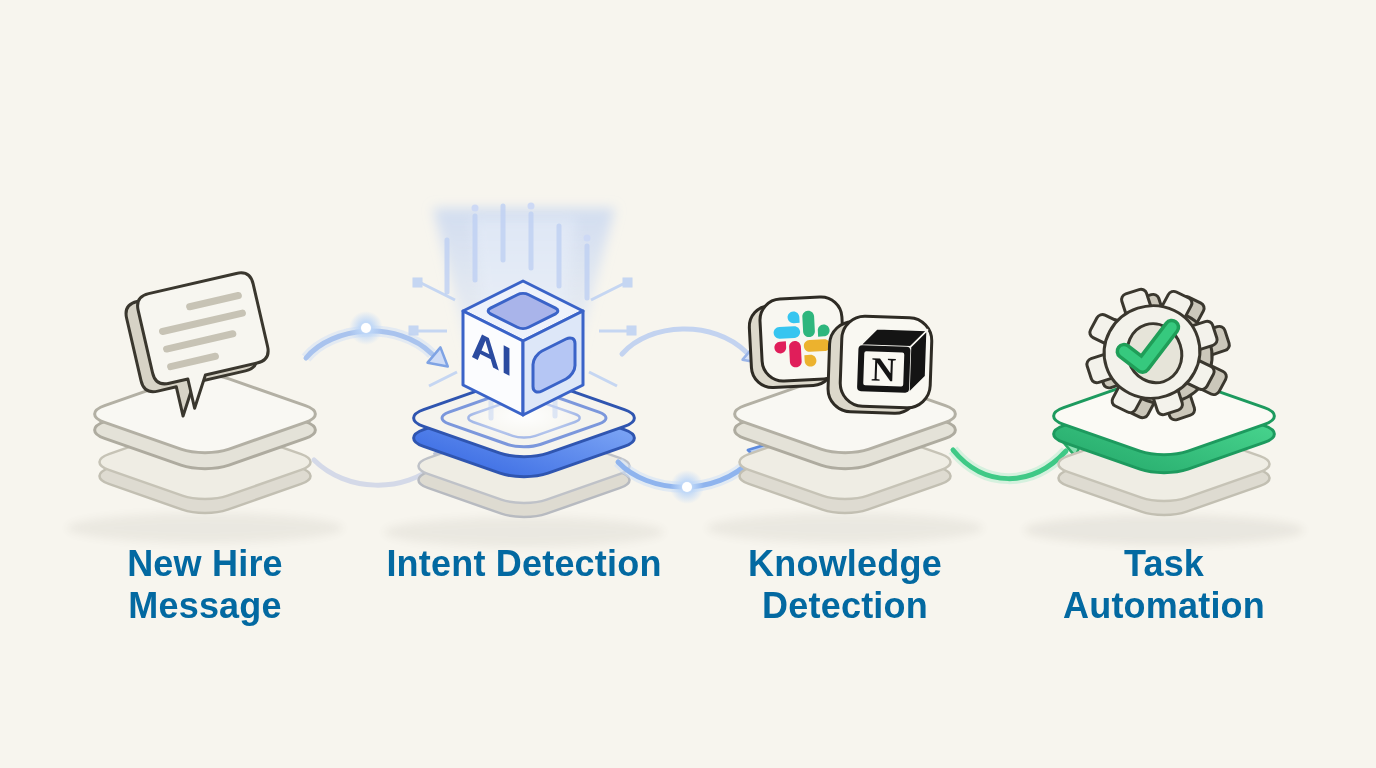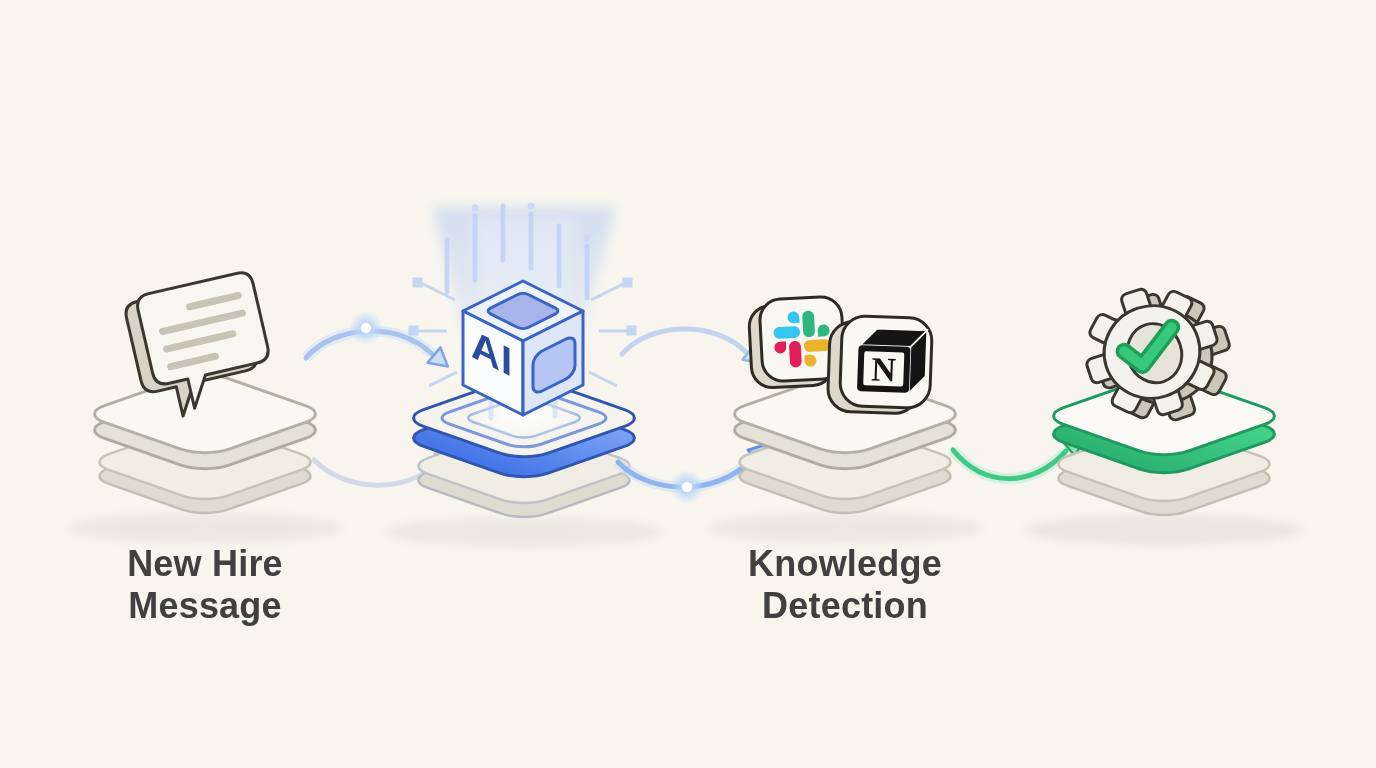--- a/index.html
+++ b/index.html
@@ -3,21 +3,21 @@
 <meta charset="utf-8">
 <style>
   html,body{margin:0;padding:0;background:#f7f5ee;}
   .stage{
     position:relative;width:1376px;height:768px;background:#f7f5ee;
     overflow:hidden;font-family:"Liberation Sans",sans-serif;
   }
   .stage svg{position:absolute;left:0;top:0;}
   .step-label{
     position:absolute;top:543px;width:280px;text-align:center;
-    font-size:36px;font-weight:700;color:#404040;line-height:1.17;
+    font-size:36px;font-weight:700;color:#0369a1;line-height:1.17;
     letter-spacing:.2px;
   }
   .step-label.l1{left:65px;}
   .step-label.l2{left:384px;}
   .step-label.l3{left:705px;}
   .step-label.l4{left:1024px;}
 </style>
 </head>
 <body>
 
@@ -263,14 +263,16 @@
       </g>
     </g>
     <g transform="translate(1146,350) rotate(-6)">
       <path d="M -22,-1 L -5,15 L 28,-20" fill="none" stroke="#1f9e58" stroke-width="17" stroke-linecap="round" stroke-linejoin="round"></path>
       <path d="M -22,-1 L -5,15 L 28,-20" fill="none" stroke="#36c97e" stroke-width="10" stroke-linecap="round" stroke-linejoin="round"></path>
     </g>
   </g>
 </svg>
 
   <div class="step-label l1">New Hire Message</div>
+  <div class="step-label l2">Intent Detection</div>
   <div class="step-label l3">Knowledge Detection</div>
+  <div class="step-label l4">Task Automation</div>
 </div>
 
 </body></html>

